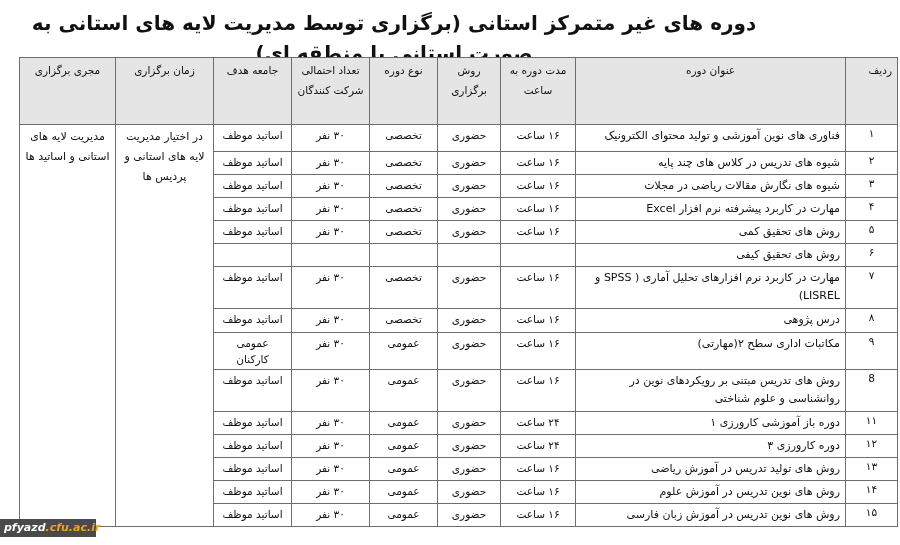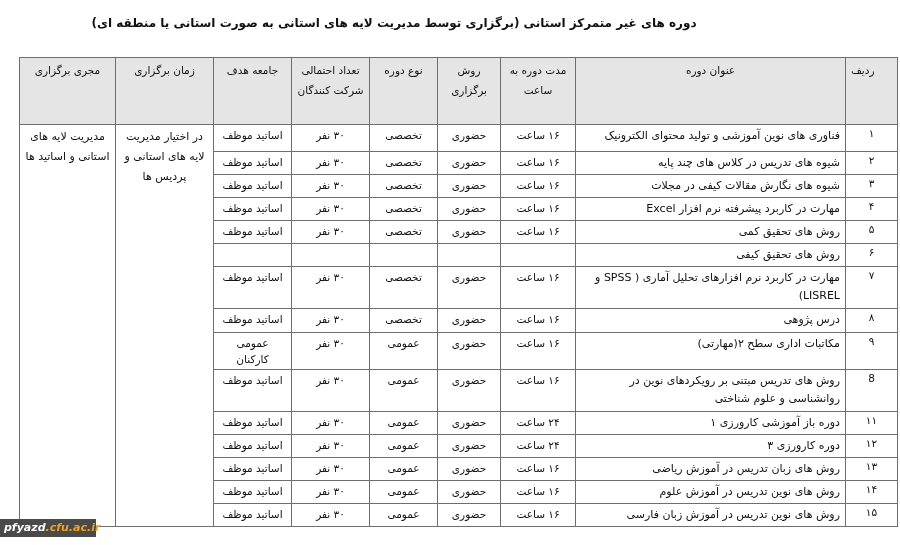--- a/index.html
+++ b/index.html
@@ -1,33 +1,33 @@
 <!DOCTYPE html>
 <html><head>
   <meta charset="utf-8">
   <style>
     html, body { margin: 0; padding: 0; background: #ffffff; }
     body { width: 900px; height: 545px; position: relative; overflow: hidden; font-family: "DejaVu Sans", sans-serif; color: #111; }
     .title {
       position: absolute; top: 8px; left: 0; width: 788px; text-align: center;
-      font-size: 12px; font-weight: bold; direction: rtl; line-height: 30px;
+      font-size: 20px; font-weight: bold; direction: rtl; line-height: 30px;
     }
     table.courses {
       position: absolute; top: 57px; left: 19px; width: 878px;
       border-collapse: collapse; direction: rtl; table-layout: fixed;
       font-size: 10.5px;
     }
     table.courses th, table.courses td {
       border: 1px solid #6e6e6e; padding: 2px 5px; vertical-align: top;
     }
     table.courses thead th {
       background: #e5e5e5; font-weight: normal; height: 62px; text-align: center;
       line-height: 20px; font-size: 10.5px;
     }
-    table.courses thead th.radif-h { text-align: left; }
+    table.courses thead th.radif-h { text-align: right; }
     td.c-radif { text-align: center; vertical-align: middle; }
     td.c-title { text-align: right; font-size: 11px; line-height: 18px; }
     td.c-center { text-align: center; line-height: 16px; }
     td.c-merged { text-align: center; line-height: 20px; font-size: 11px; padding-top: 4px; }
     .watermark {
       position: absolute; left: 0; top: 519px; width: 92px; height: 18px;
       background: #4a4a4a; font-family: "DejaVu Sans", sans-serif;
       font-size: 11px; font-weight: bold; font-style: italic; line-height: 18px; padding-left: 4px;
     }
     .watermark .wm1 { color: #ffffff; }
@@ -79,21 +79,21 @@
         <td class="c-radif">۲</td>
         <td class="c-title">شیوه های تدریس در کلاس های چند پایه</td>
         <td class="c-center">۱۶ ساعت</td>
         <td class="c-center">حضوری</td>
         <td class="c-center">تخصصی</td>
         <td class="c-center">۳۰ نفر</td>
         <td class="c-center">اساتید موظف</td>
       </tr>
       <tr style="height: 22px;">
         <td class="c-radif">۳</td>
-        <td class="c-title">شیوه های نگارش مقالات کیفی در مجلات</td>
+        <td class="c-title">شیوه های نگارش مقالات ریاضی در مجلات</td>
         <td class="c-center">۱۶ ساعت</td>
         <td class="c-center">حضوری</td>
         <td class="c-center">تخصصی</td>
         <td class="c-center">۳۰ نفر</td>
         <td class="c-center">اساتید موظف</td>
       </tr>
       <tr style="height: 20px;">
         <td class="c-radif">۴</td>
         <td class="c-title">مهارت در کاربرد پیشرفته نرم افزار Excel</td>
         <td class="c-center">۱۶ ساعت</td>
@@ -169,21 +169,21 @@
         <td class="c-radif">۱۲</td>
         <td class="c-title">دوره کارورزی ۳</td>
         <td class="c-center">۲۴ ساعت</td>
         <td class="c-center">حضوری</td>
         <td class="c-center">عمومی</td>
         <td class="c-center">۳۰ نفر</td>
         <td class="c-center">اساتید موظف</td>
       </tr>
       <tr style="height: 22px;">
         <td class="c-radif">۱۳</td>
-        <td class="c-title">روش های زبان تدریس در آموزش ریاضی</td>
+        <td class="c-title">روش های تولید تدریس در آموزش ریاضی</td>
         <td class="c-center">۱۶ ساعت</td>
         <td class="c-center">حضوری</td>
         <td class="c-center">عمومی</td>
         <td class="c-center">۳۰ نفر</td>
         <td class="c-center">اساتید موظف</td>
       </tr>
       <tr style="height: 21px;">
         <td class="c-radif">۱۴</td>
         <td class="c-title">روش های نوین تدریس در آموزش علوم</td>
         <td class="c-center">۱۶ ساعت</td>

